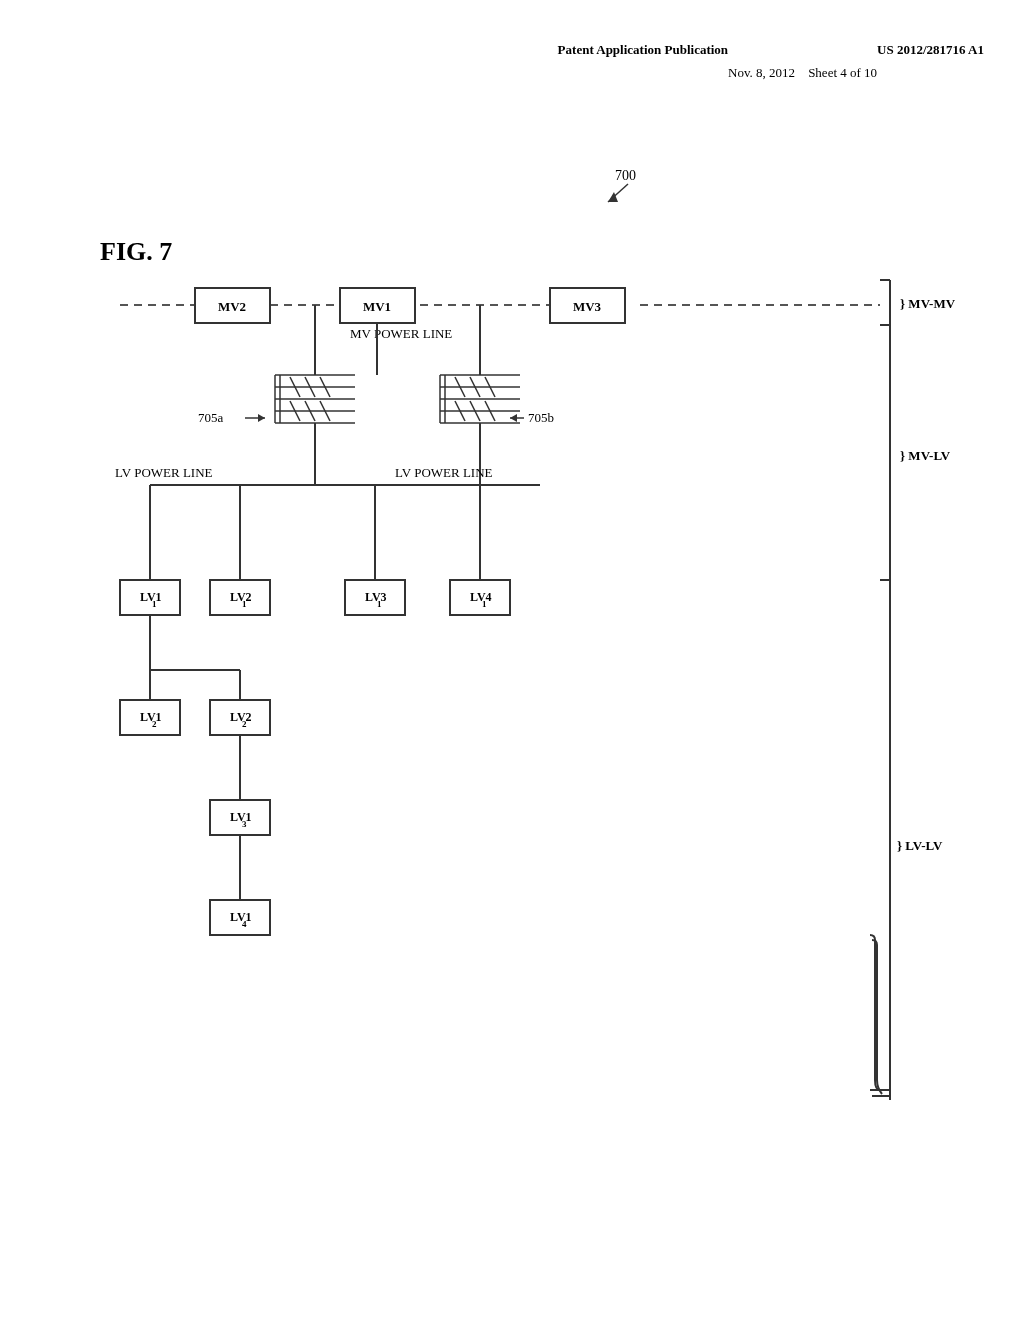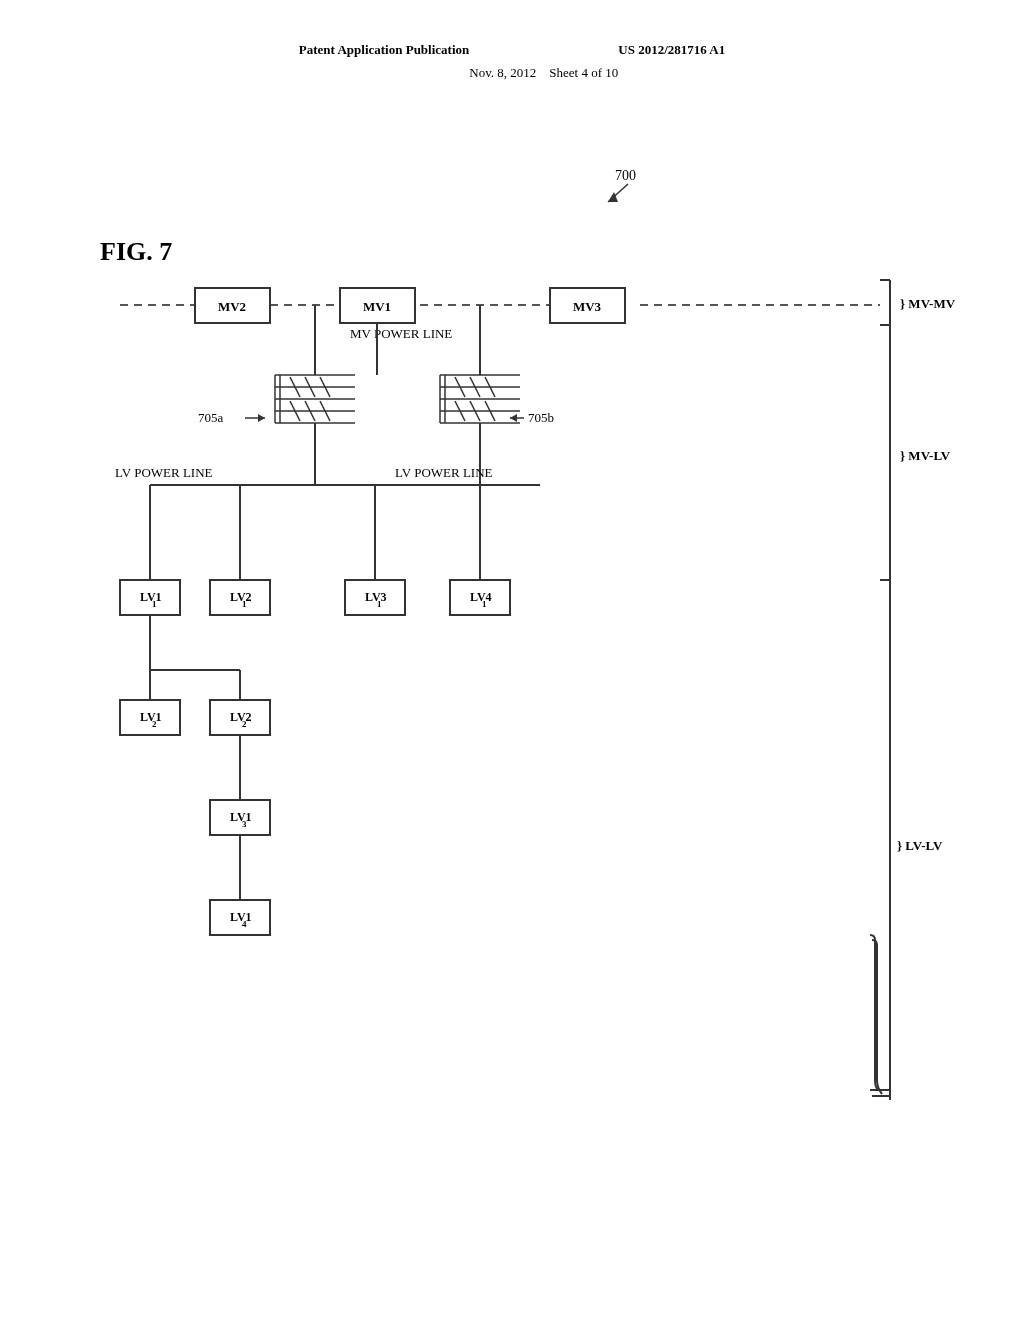--- a/index.html
+++ b/index.html
@@ -7,21 +7,21 @@
       width: 1024px;
       height: 1320px;
       background: #fff;
       font-family: 'Times New Roman', Times, serif;
       position: relative;
       overflow: hidden;
     }
 
     .header {
       display: flex;
-      justify-content: center;
+      justify-content: flex-end;
       align-items: center;
       padding: 18px 40px 0 40px;
       font-size: 13px;
     }
   </style>
 </head>
 <body>
 
 <div class="header">
   <span style="font-weight:bold;font-size:13px;">Patent Application Publication</span>

